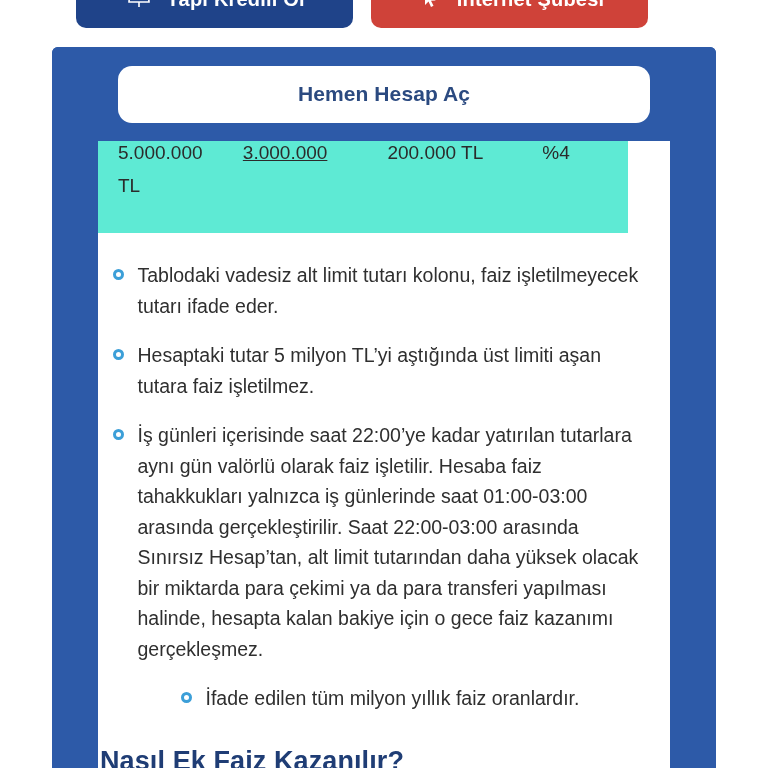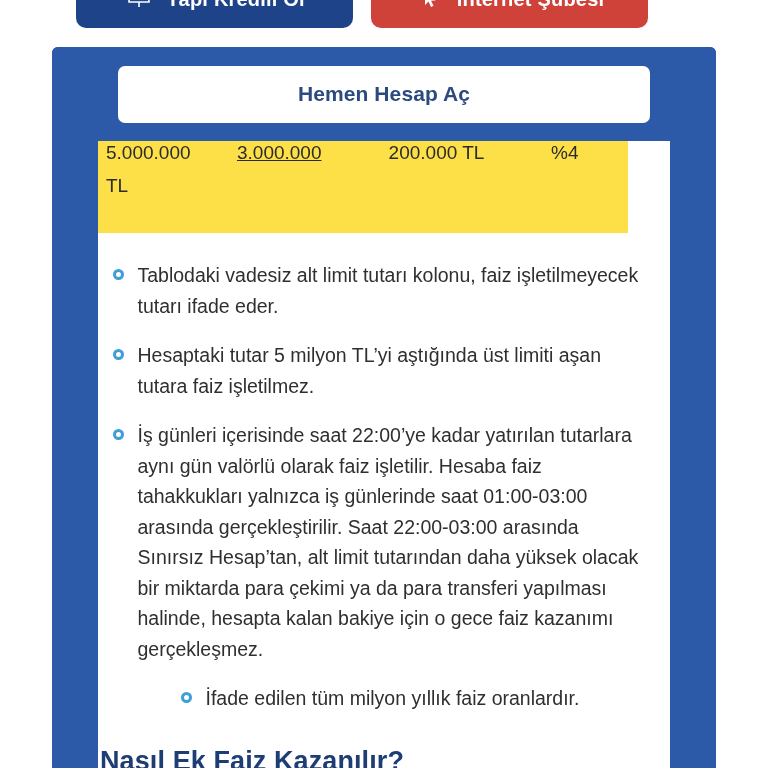--- a/index.html
+++ b/index.html
@@ -81,21 +81,21 @@
     display: flex;
     align-items: center;
     justify-content: center;
     z-index: 5;
     border-radius: 6px 6px 0 0;
   }
   .open-account-btn {
     width: 532px;
     height: 57px;
     background: #ffffff;
-    border-radius: 7px;
+    border-radius: 14px;
     border: none;
     display: flex;
     align-items: center;
     justify-content: center;
     color: #2b4a80;
     font-size: 21px;
     font-weight: bold;
     font-family: "Liberation Sans", sans-serif;
     letter-spacing: 0.1px;
     cursor: pointer;
@@ -114,23 +114,23 @@
     box-sizing: border-box;
   }
 
   
   .table-band {
     position: absolute;
     left: 0;
     top: 0;
     width: 530px;
     height: 97px;
-    background: #fde047;
-    box-sizing: border-box;
-    padding: 0 8px;
+    background: #5eead4;
+    box-sizing: border-box;
+    padding: 0 20px;
   }
   .table-row {
     position: relative;
     display: flex;
     color: #2b2b2b;
     font-size: 19px;
     line-height: 33px;
     font-family: "Liberation Sans", sans-serif;
   }
   .tcell {

